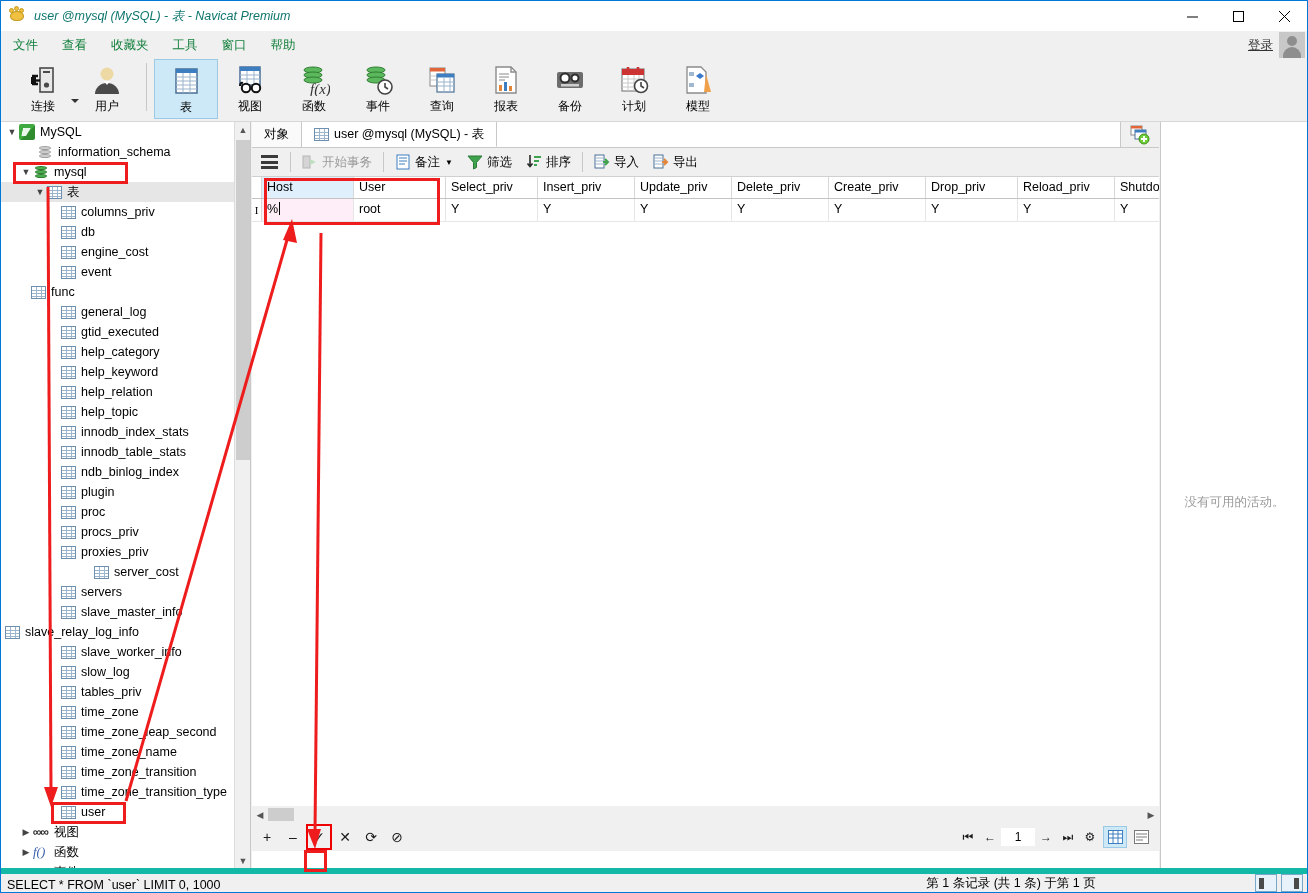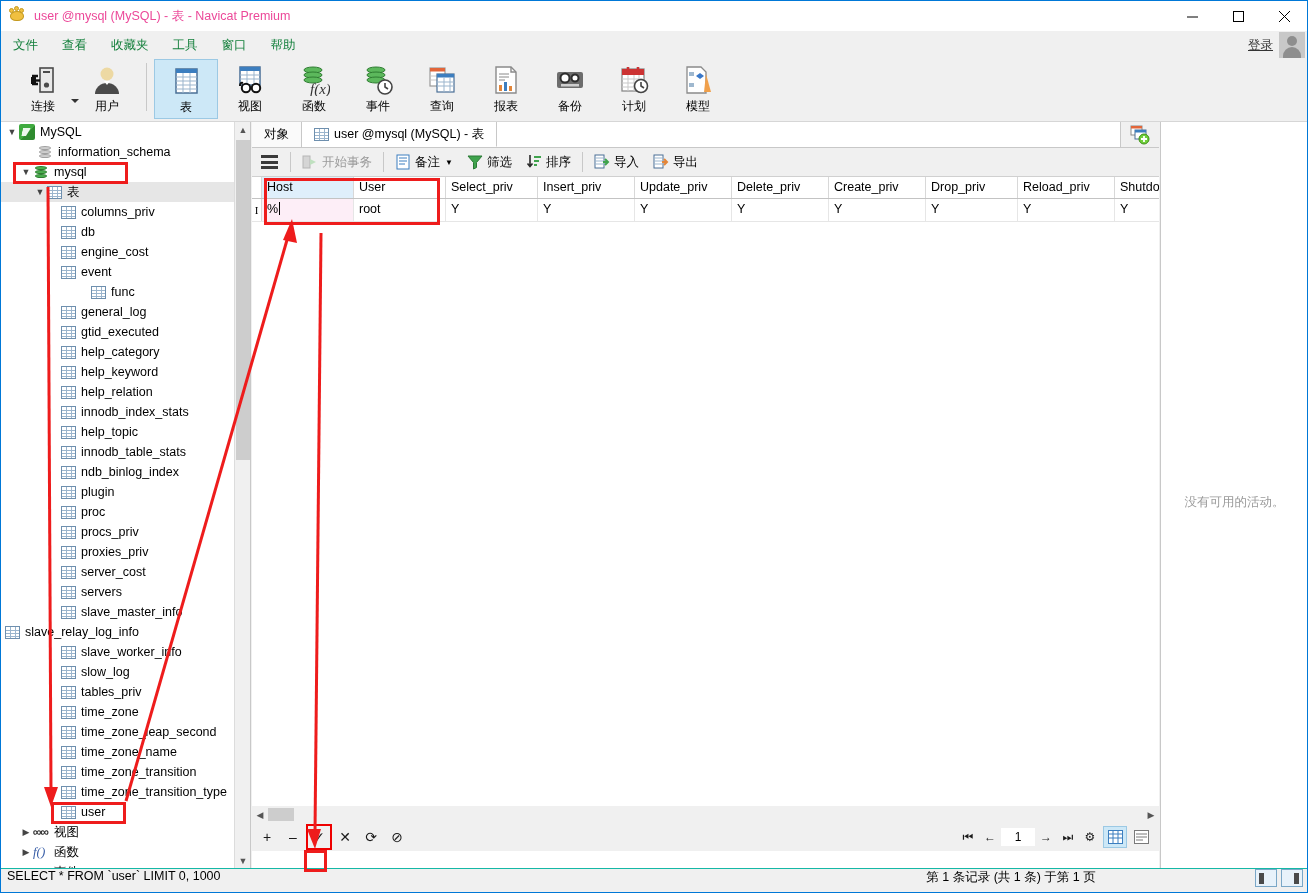--- a/index.html
+++ b/index.html
@@ -35,21 +35,21 @@
     background:#f0c040; border-radius:50% 50% 45% 45%;
     border:1px solid #c49a20;
   }
   .title-icon .t1, .title-icon .t2, .title-icon .t3 {
     position:absolute; width:5px;height:5px;border-radius:50%;
     background:#f0c040;border:1px solid #c49a20;
   }
   .title-icon .t1{left:0px;top:1px;}
   .title-icon .t2{left:5px;top:-1px;}
   .title-icon .t3{left:10px;top:1px;}
-  .title-text { font-size:12.5px; color:#ec4899; white-space:nowrap; }
+  .title-text { font-size:12.5px; color:#0f766e; white-space:nowrap;font-style:italic; }
   .win-btns { position:absolute; right:0; top:0; height:30px; display:flex; }
   .win-btn {
     width:46px; height:30px; display:flex; align-items:center; justify-content:center;
     font-size:13px; color:#000;
   }
   .win-btn svg { display:block; }
 
   
   .menubar {
     position:absolute; left:0; top:30px; width:1306px; height:28px;
@@ -241,22 +241,22 @@
     background:#fff; border-left:1px solid #c8c8c8;
   }
   .rp-msg {
     position:absolute; left:0; top:372px; width:147px; text-align:center;
     font-size:12.5px; color:#9a9a9a;
   }
 
   
   .statusbar {
     position:absolute; left:0; bottom:0; width:1306px; height:24px;
-    background:#f0f0f0; border-top:1px solid #14b8a6;
-    display:flex; align-items:flex-start;
+    background:#f0f0f0; border-top:6px solid #14b8a6;
+    display:flex; align-items:flex-end;
   }
   .sb-sql { margin-left:6px; font-size:12.5px; color:#000; white-space:nowrap; }
   .sb-count { position:absolute; left:1010px; font-size:12.5px; color:#000; white-space:nowrap; transform:translateX(-50%);}
   .sb-right { position:absolute; right:4px; display:flex; align-items:center; gap:4px;}
   .sb-tgl {
     width:22px;height:18px;border:1px solid #7aa7c7;background:#e8f2fa;
     display:flex;align-items:center;justify-content:center;
   }
   .sb-tgl i{display:block;width:5px;height:11px;background:#4a4a4a;}
   .sb-tgl.r{justify-content:flex-end;padding-right:3px;}
@@ -503,21 +503,21 @@
           <span class="tlabel">db</span>
         </div>
         <div class="tnode" style="padding-left:60px">
           <span class="tico ic-tbl"></span>
           <span class="tlabel">engine_cost</span>
         </div>
         <div class="tnode" style="padding-left:60px">
           <span class="tico ic-tbl"></span>
           <span class="tlabel">event</span>
         </div>
-        <div class="tnode" style="padding-left:90px">
+        <div class="tnode" style="padding-left:30px">
           <span class="tico ic-tbl"></span>
           <span class="tlabel">func</span>
         </div>
         <div class="tnode" style="padding-left:60px">
           <span class="tico ic-tbl"></span>
           <span class="tlabel">general_log</span>
         </div>
         <div class="tnode" style="padding-left:60px">
           <span class="tico ic-tbl"></span>
           <span class="tlabel">gtid_executed</span>
@@ -529,28 +529,28 @@
         <div class="tnode" style="padding-left:60px">
           <span class="tico ic-tbl"></span>
           <span class="tlabel">help_keyword</span>
         </div>
         <div class="tnode" style="padding-left:60px">
           <span class="tico ic-tbl"></span>
           <span class="tlabel">help_relation</span>
         </div>
         <div class="tnode" style="padding-left:60px">
           <span class="tico ic-tbl"></span>
+          <span class="tlabel">help_topic</span>
+        </div>
+        <div class="tnode" style="padding-left:60px">
+          <span class="tico ic-tbl"></span>
           <span class="tlabel">innodb_index_stats</span>
         </div>
         <div class="tnode" style="padding-left:60px">
           <span class="tico ic-tbl"></span>
-          <span class="tlabel">help_topic</span>
-        </div>
-        <div class="tnode" style="padding-left:60px">
-          <span class="tico ic-tbl"></span>
           <span class="tlabel">innodb_table_stats</span>
         </div>
         <div class="tnode" style="padding-left:60px">
           <span class="tico ic-tbl"></span>
           <span class="tlabel">ndb_binlog_index</span>
         </div>
         <div class="tnode" style="padding-left:60px">
           <span class="tico ic-tbl"></span>
           <span class="tlabel">plugin</span>
         </div>
@@ -559,21 +559,21 @@
           <span class="tlabel">proc</span>
         </div>
         <div class="tnode" style="padding-left:60px">
           <span class="tico ic-tbl"></span>
           <span class="tlabel">procs_priv</span>
         </div>
         <div class="tnode" style="padding-left:60px">
           <span class="tico ic-tbl"></span>
           <span class="tlabel">proxies_priv</span>
         </div>
-        <div class="tnode" style="padding-left:60px">
+        <div class="tnode" style="padding-left:93px">
           <span class="tico ic-tbl"></span>
           <span class="tlabel">server_cost</span>
         </div>
         <div class="tnode" style="padding-left:60px">
           <span class="tico ic-tbl"></span>
           <span class="tlabel">servers</span>
         </div>
         <div class="tnode" style="padding-left:60px">
           <span class="tico ic-tbl"></span>
           <span class="tlabel">slave_master_info</span>

